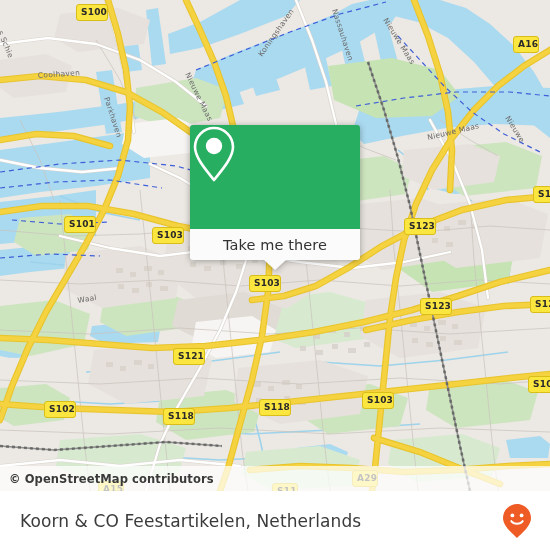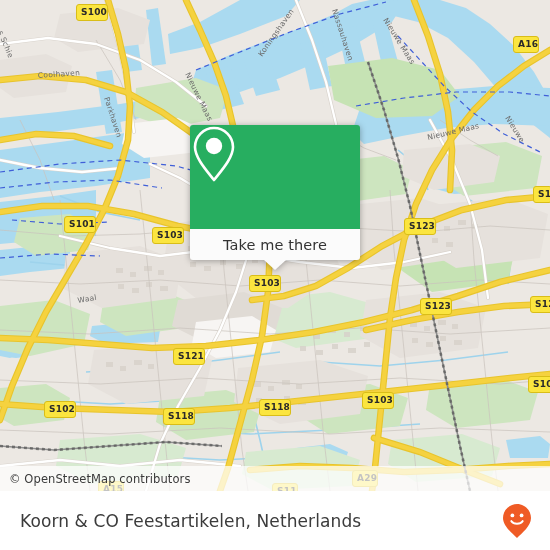--- a/index.html
+++ b/index.html
@@ -62,21 +62,21 @@
   }
 
   
   .attrib{
     position:absolute;left:0;bottom:0;width:100%;height:25px;
     background:rgba(255,255,255,.72);
     display:flex;align-items:center;
   }
   .attrib span{
     font-family:"DejaVu Sans", sans-serif;
-    font-size:11.5px;color:#3a3a3a;padding-left:9px;letter-spacing:.1px;
+    font-size:11.5px;color:#3a3a3a;padding-left:9px;letter-spacing:.1px;font-weight:bold;
   }
 
   
   .card{
     position:absolute;left:190px;top:125px;width:170px;
     filter:drop-shadow(0 1px 3px rgba(0,0,0,.32));
   }
   .card-green{
     height:104px;background:#27ae60;
     border-radius:3px 3px 0 0;

